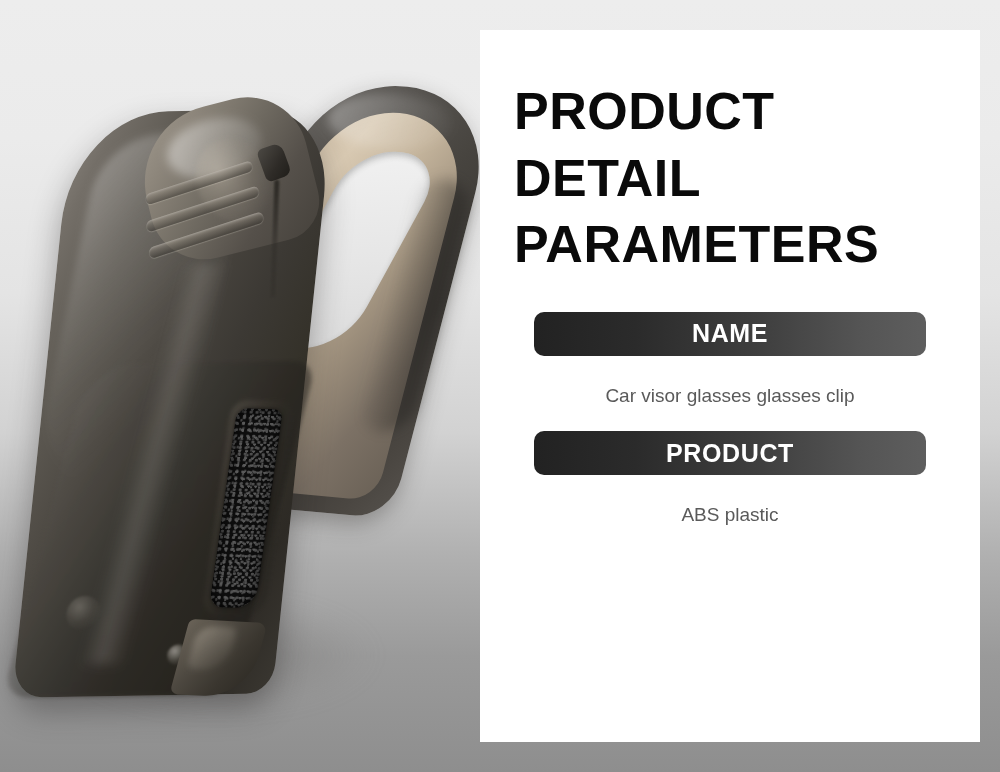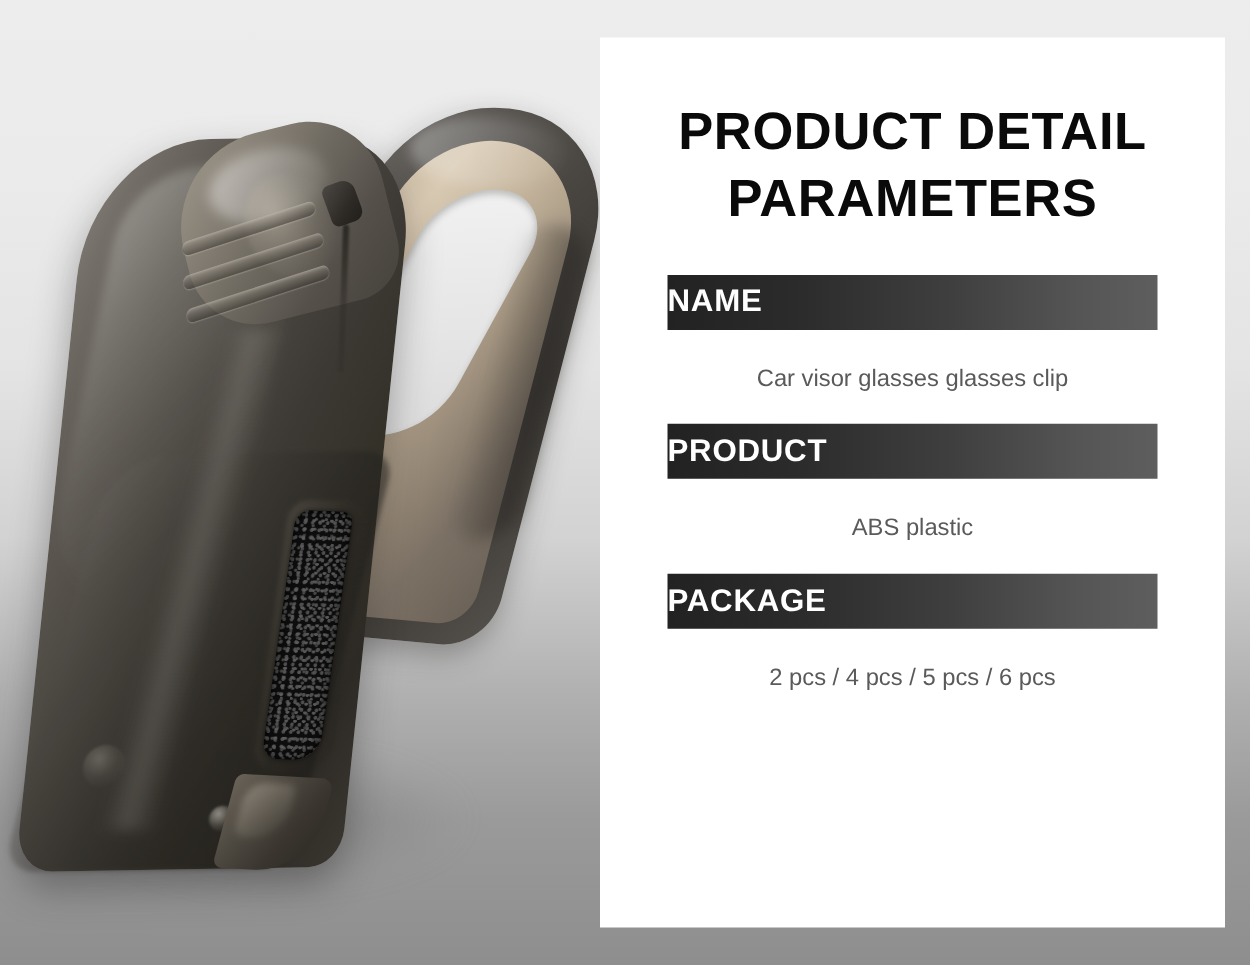--- a/index.html
+++ b/index.html
@@ -372,40 +372,42 @@
     left: 480px;
     top: 30px;
     width: 500px;
     height: 712px;
     background: #ffffff;
   }
 
   #spec-title {
     margin: 0;
     padding: 48px 34px 0 34px;
-    text-align: center;
-    font-size: 42px;
+    text-align: left;
+    font-size: 52px;
     line-height: 1.28;
     font-weight: bold;
     letter-spacing: 0.5px;
     color: #0a0a0a;
   }
 
   #spec-rows {
     margin-top: 34px;
   }
   .spec-row { margin-bottom: 12px; }
 
   .spec-bar {
     width: 392px;
     height: 44px;
     margin: 0 auto;
     display: flex;
     align-items: center;
+    justify-content: center;
     background: linear-gradient(to right, #222222 0%, #2b2b2b 26%, #3f3f3f 58%, #555555 84%, #5e5e5e 100%);
+    border-radius: 10px;
   }
   .spec-bar-label {
     color: #ffffff;
     font-size: 25px;
     font-weight: bold;
     letter-spacing: 0.6px;
     line-height: 1;
   }
   .spec-value {
     margin: 13px;
@@ -483,24 +485,18 @@
         <p class="spec-value">Car visor glasses glasses clip</p>
       </div>
 
       <div class="spec-row">
         <div class="spec-bar">
           <span class="spec-bar-label">PRODUCT</span>
         </div>
         <p class="spec-value">ABS plastic</p>
       </div>
 
-      <div class="spec-row">
-        <div class="spec-bar">
-          <span class="spec-bar-label">PACKAGE</span>
-        </div>
-        <p class="spec-value">2 pcs / 4 pcs / 5 pcs / 6 pcs</p>
-      </div>
 
 
     </div>
   </div>
 
 </div>
 
 </body></html>

